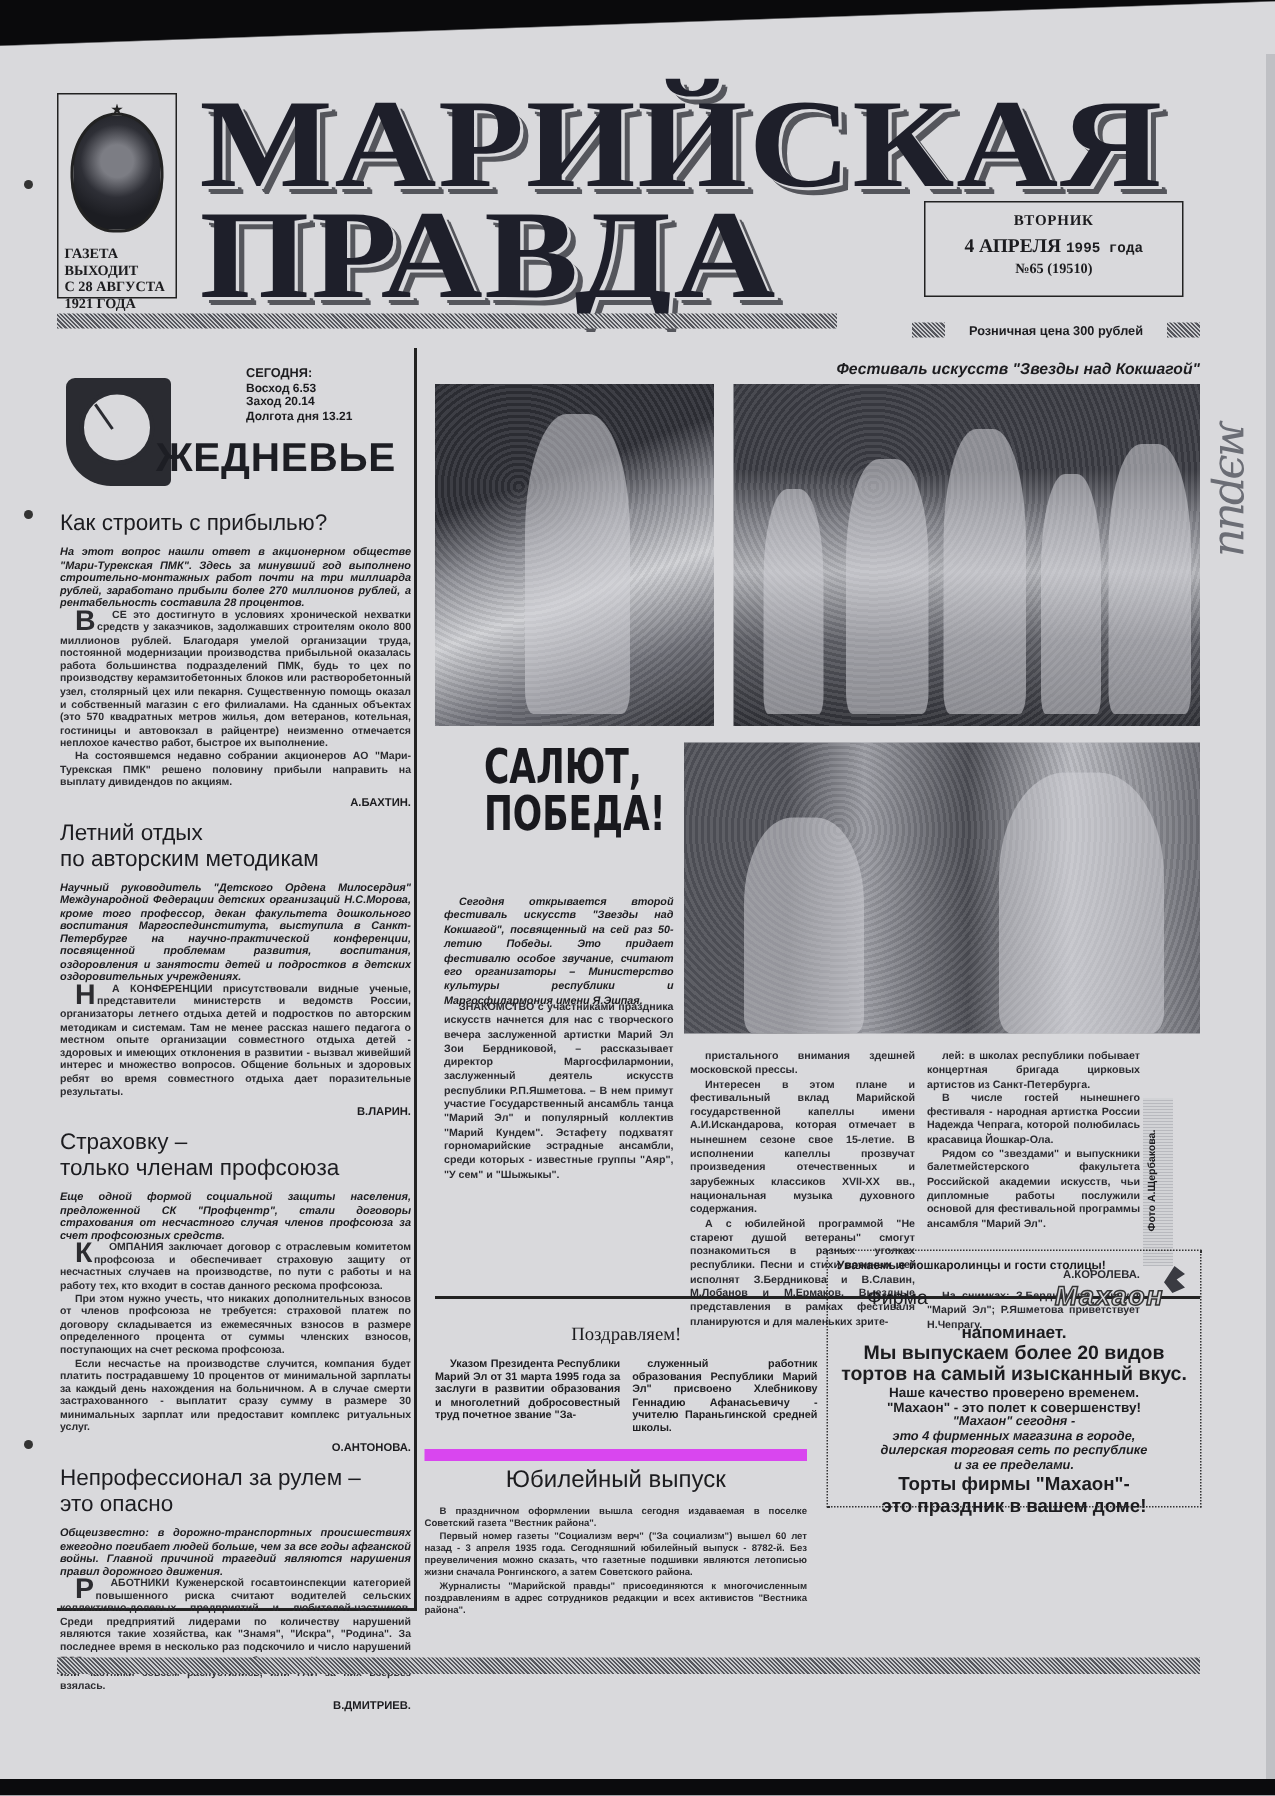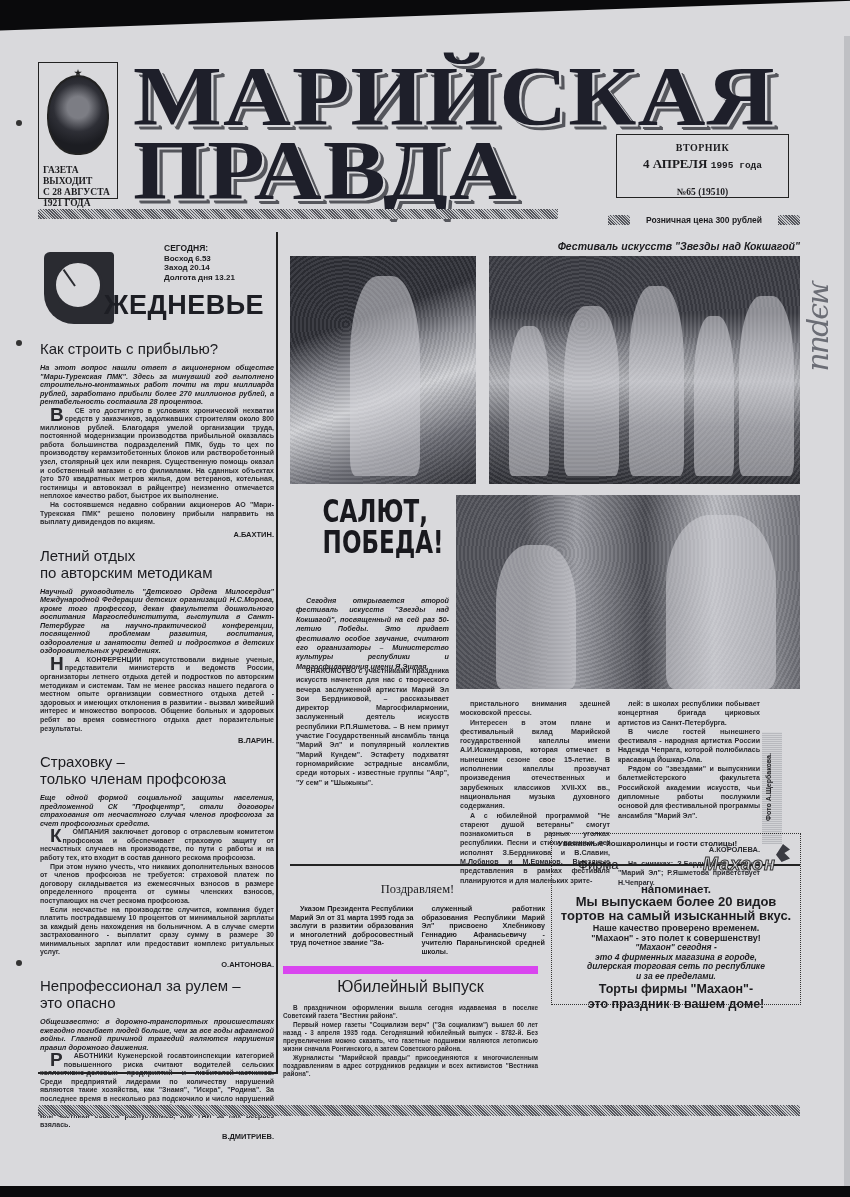--- a/index.html
+++ b/index.html
@@ -29,21 +29,21 @@
   .title { position: absolute; left: 95px; top: 0; width: 690px; font-family: "Liberation Serif", serif; font-weight: bold;
     color: #1e1f2a; letter-spacing: 1px; line-height: 74px; font-size: 84px;
     text-shadow: 2px 2px 0 #d9d9dc, 4px 4px 0 #55565c, 5px 5px 0 #55565c; transform: scaleX(1.12); transform-origin: left top; }
   .title .l2 { display: block; }
 
   .datebox { position: absolute; left: 578px; top: 74px; width: 173px; height: 64px; border: 1.5px solid #222;
     font-family: "Liberation Serif", serif; font-weight: bold; text-align: center; padding-top: 7px; }
   .datebox .dow { font-size: 10px; letter-spacing: .5px; }
   .datebox .dt { font-size: 13px; margin-top: 3px; }
   .datebox .dt small { font-size: 9.5px; font-family: Liberation Mono, monospace; }
-  .datebox .num { font-size: 9.5px; margin-top: 15px; }
+  .datebox .num { font-size: 9.5px; margin-top: 3px; }
 
   .hatch { background: repeating-linear-gradient(45deg, #56575d 0 1px, #c9cacd 1px 2px); }
   .rule-band { position: absolute; left: 0; top: 149px; width: 520px; height: 10px; }
   .price-row { position: absolute; left: 570px; top: 153px; width: 192px; height: 14px; display: flex; align-items: center; justify-content: space-between; }
   .price-row .hb { width: 22px; height: 10px; }
   .price-row .txt { font-size: 8.5px; font-weight: bold; }
 
   
   .left-col { position: absolute; left: 0; top: 172px; width: 240px; height: 842px; border-right: 2px solid #222; border-bottom: 2px solid #222; padding: 6px 2px 0 2px; }
   .daily-head { position: relative; height: 94px; }

